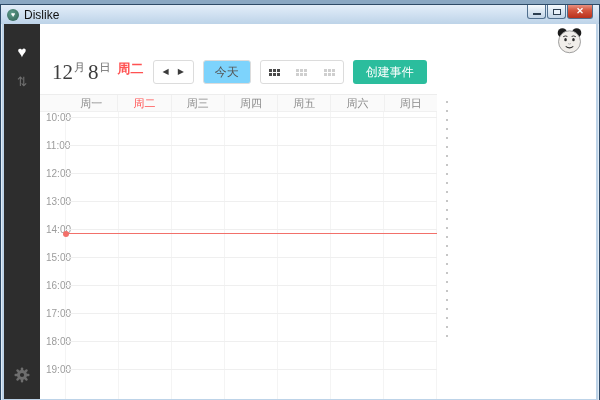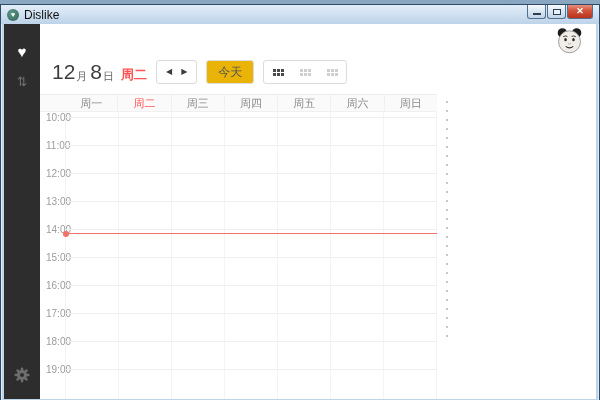--- a/index.html
+++ b/index.html
@@ -42,33 +42,33 @@
   }
   .side-icon{color:#fff;font-size:15px;line-height:1;margin-top:20px;cursor:pointer;}
   .side-icon.sync{color:#6f6f6f;font-size:13px;margin-top:16px;transform:rotate(90deg);}
   .side-icon.gear{margin-top:auto;margin-bottom:14px;}
   .main{position:relative;flex:1;background:#fff;}
   
   .toolbar{
     position:absolute;left:0;top:0;right:0;height:70px;
     display:flex;align-items:center;gap:9px;padding:26px 0 0 12px;
   }
-  .date-display{display:flex;align-items:flex-end;color:#3d3d3d;white-space:nowrap;}
+  .date-display{display:flex;align-items:flex-start;color:#3d3d3d;white-space:nowrap;font-family:Liberation Serif, serif;}
   .date-num{font-size:21px;}
   .date-unit{font-size:11px;color:#666;margin:0 3px 0 1px;}
   .date-weekday{font-size:13px;font-weight:bold;color:#ff5252;margin-left:4px;}
   .week-selector{
     display:flex;align-items:center;gap:9px;height:24px;padding:0 9px;
     border:1px solid #dcdcdc;border-radius:3px;background:#fff;color:#555;font-size:12px;
     white-space:nowrap;cursor:default;
   }
   .wk-arrow{font-size:8px;color:#3c3c3c;cursor:pointer;background:none;border:none;padding:0;line-height:1;}
   .btn-today{
     height:24px;padding:0 11px;border:1px solid #dcdcdc;border-radius:3px;
-    background:#eab308;color:#555;font-size:12px;cursor:pointer;
+    background:#7dd3fc;color:#555;font-size:12px;cursor:pointer;
   }
   .view-toggle{
     display:flex;height:24px;width:84px;border:1px solid #dcdcdc;border-radius:3px;background:#fff;
   }
   .view-btn{
     flex:1;display:flex;align-items:center;justify-content:center;
     background:none;border:none;padding:0;cursor:pointer;color:#cfcfcf;
   }
   .view-btn.active{color:#4a4a4a;}
   .grid-icon{display:grid;grid-template-columns:repeat(3,3px);grid-auto-rows:3px;gap:1px;}
@@ -211,20 +211,21 @@
               <span class="grid-icon">
                 <i></i>
                 <i></i>
                 <i></i>
                 <i></i>
                 <i></i>
                 <i></i>
               </span>
             </button>
           </div>
+        <button class="btn-create">创建事件</button>
       </div>
 
       <div class="day-header">
         <div class="dh-gutter"></div>
         <div class="dh-cells">
 
             <span class="dh-cell">周一</span>
 
             <span class="dh-cell active">周二</span>
 

